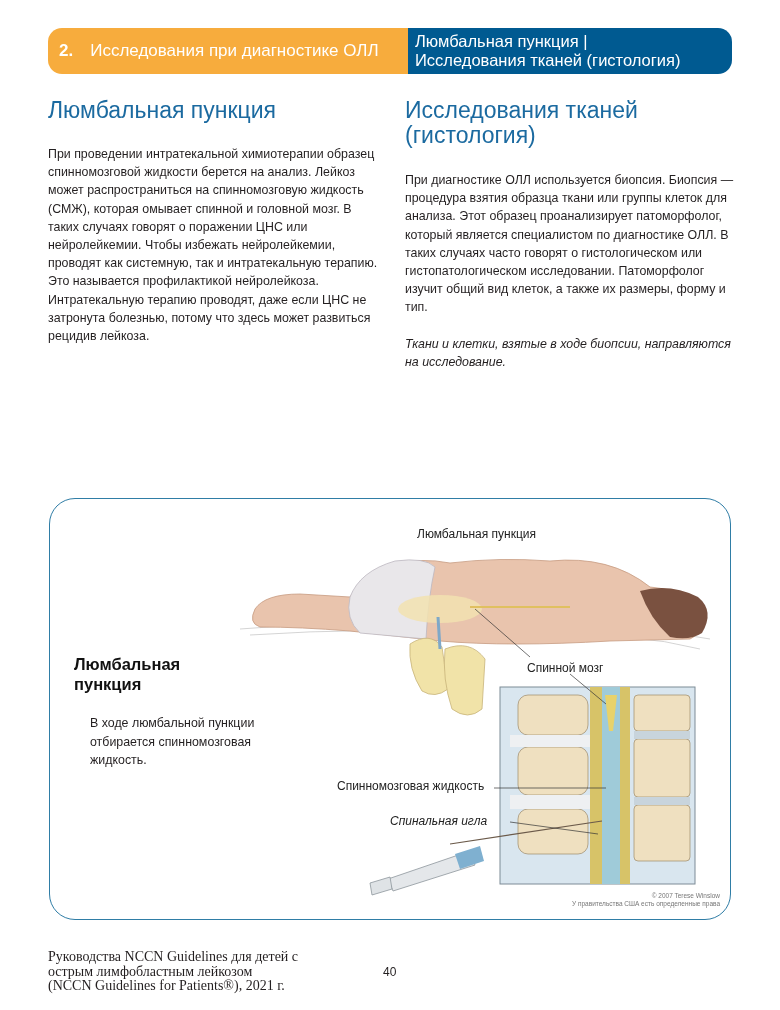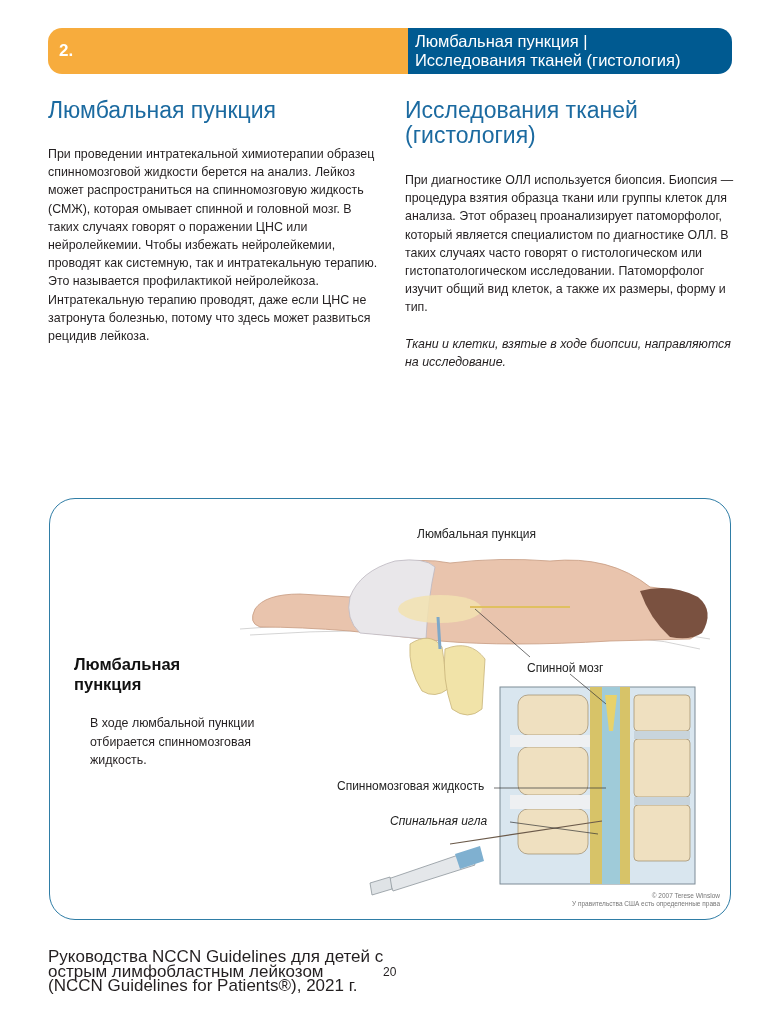--- a/index.html
+++ b/index.html
@@ -31,29 +31,30 @@
     .fig-caption-text { position: absolute; left: 24px; top: 215px; font-size: 12.4px; line-height: 18.5px; width: 200px; color: #231f20; margin-left: 16px; }
     .fig-label { position: absolute; font-size: 12px; color: #222; white-space: nowrap; }
     .lbl-top { left: 367px; top: 28px; }
     .lbl-cord { left: 477px; top: 162px; }
     .lbl-csf { left: 287px; top: 280px; }
     .lbl-needle { left: 340px; top: 315px; font-style: italic; }
     .copyright { position: absolute; left: 480px; top: 393px; width: 190px; text-align: right; font-size: 6.5px; line-height: 8px; color: #777; }
     .illus { position: absolute; left: 0; top: 0; }
 
     
-    .footer-text { position: absolute; left: 48px; top: 950px; font-size: 17px; line-height: 14.5px; color: #231f20; }
+    .footer-text { position: absolute; left: 48px; top: 950px; font-size: 14px; line-height: 14.5px; color: #231f20; font-family: Liberation Serif, serif; }
     .page-num { position: absolute; left: 383px; top: 965px; font-size: 12px; color: #231f20; }
   </style>
 </head>
 <body>
 
 <div class="banner">
   <div class="banner-left">
     <span class="banner-num">2.</span>
+    <span class="banner-title">Исследования при диагностике ОЛЛ</span>
   </div>
   <div class="banner-right">
     <div>Люмбальная пункция |</div>
     <div>Исследования тканей (гистология)</div>
   </div>
 </div>
 
 <div class="col col-left">
   <h2 class="h2">Люмбальная пункция</h2>
   <p class="para">При проведении интратекальной химиотерапии образец спинномозговой жидкости берется на анализ. Лейкоз может распространиться на спинномозговую жидкость (СМЖ), которая омывает спинной и головной мозг. В таких случаях говорят о поражении ЦНС или нейролейкемии. Чтобы избежать нейролейкемии, проводят как системную, так и интратекальную терапию. Это называется профилактикой нейролейкоза. Интратекальную терапию проводят, даже если ЦНС не затронута болезнью, потому что здесь может развиться рецидив лейкоза.</p>
@@ -141,13 +142,13 @@
     <div>© 2007 Terese Winslow</div>
     <div>У правительства США есть определенные права</div>
   </div>
 </div>
 
 <div class="footer-text">
   <div>Руководства NCCN Guidelines для детей с</div>
   <div>острым лимфобластным лейкозом</div>
   <div>(NCCN Guidelines for Patients®), 2021 г.</div>
 </div>
-<div class="page-num">20</div>
+<div class="page-num">40</div>
 
 </body></html>

